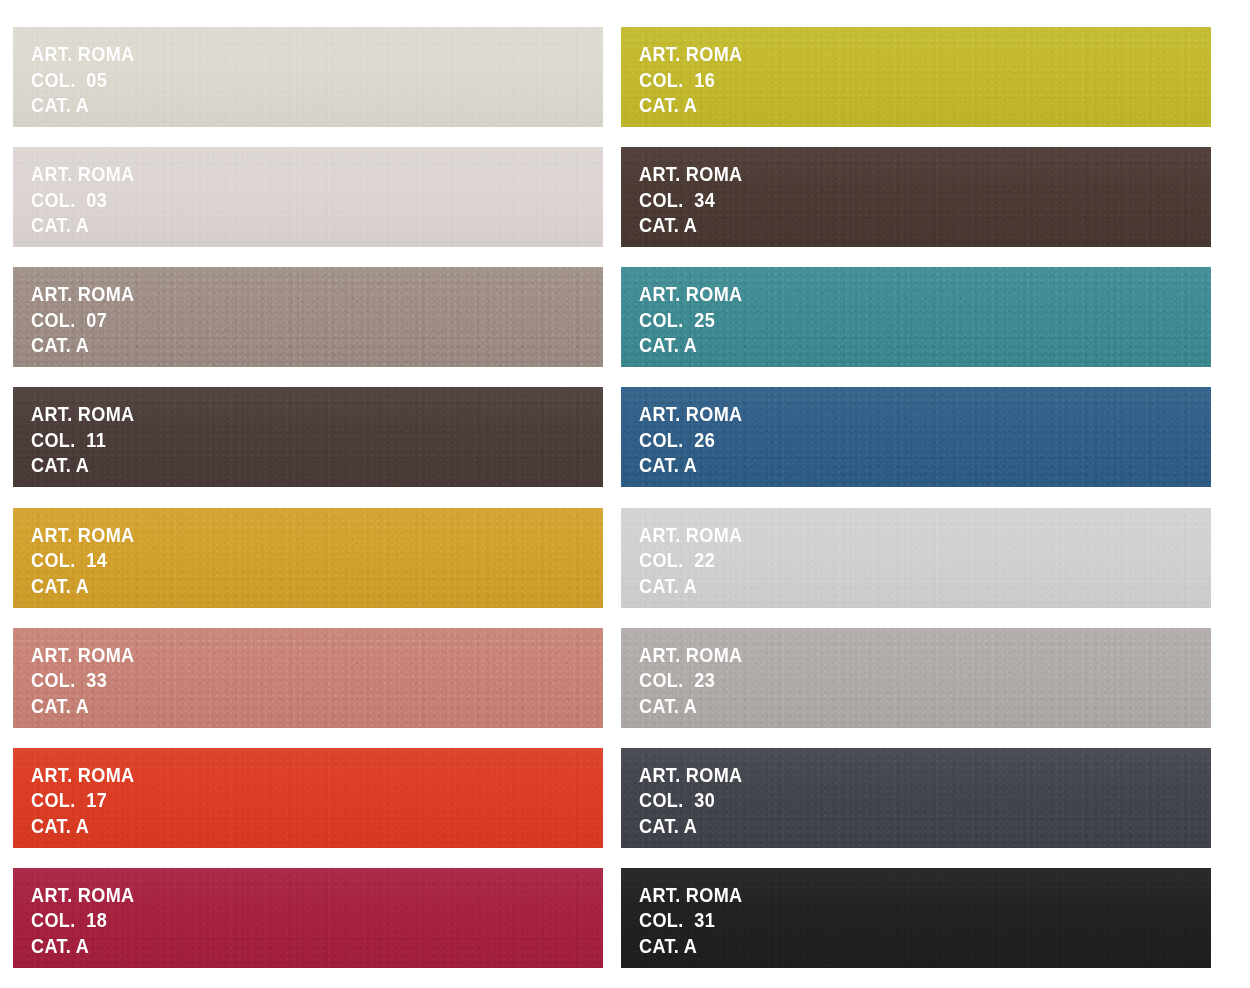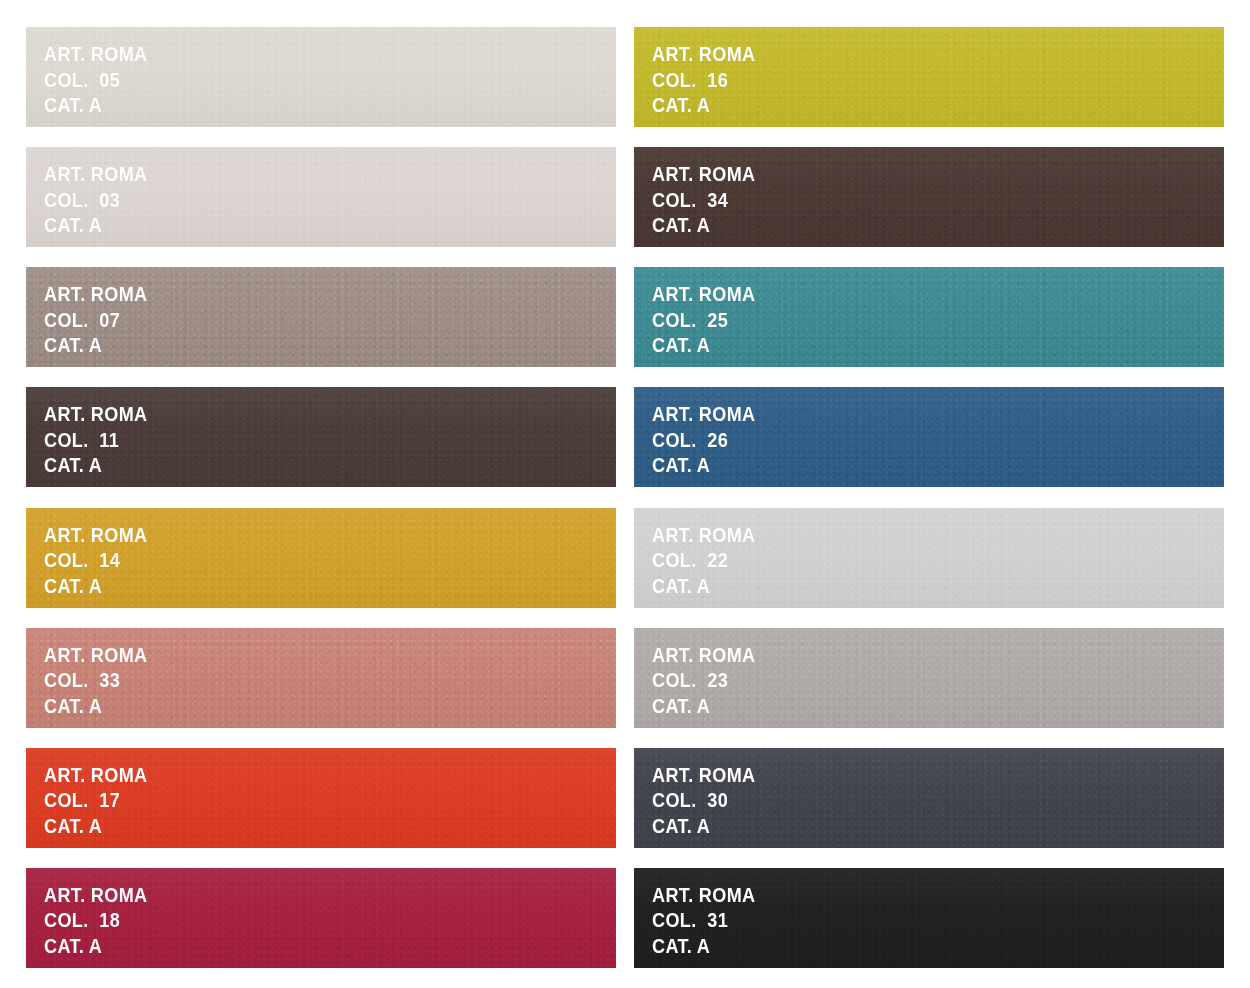--- a/index.html
+++ b/index.html
@@ -18,21 +18,21 @@
   #swatch-sheet {
     position: relative;
     width: 1250px;
     height: 988px;
     background: #ffffff;
     box-sizing: border-box;
   }
 
   .swatch-grid {
     position: absolute;
-    left: 26px;
+    left: 13px;
     top: 27px;
     width: 1198px;
     height: 941px;
     display: grid;
     grid-template-columns: 590px 590px;
     grid-template-rows: repeat(8, 100px);
     column-gap: 18px;
     row-gap: 20.15px;
   }
 

